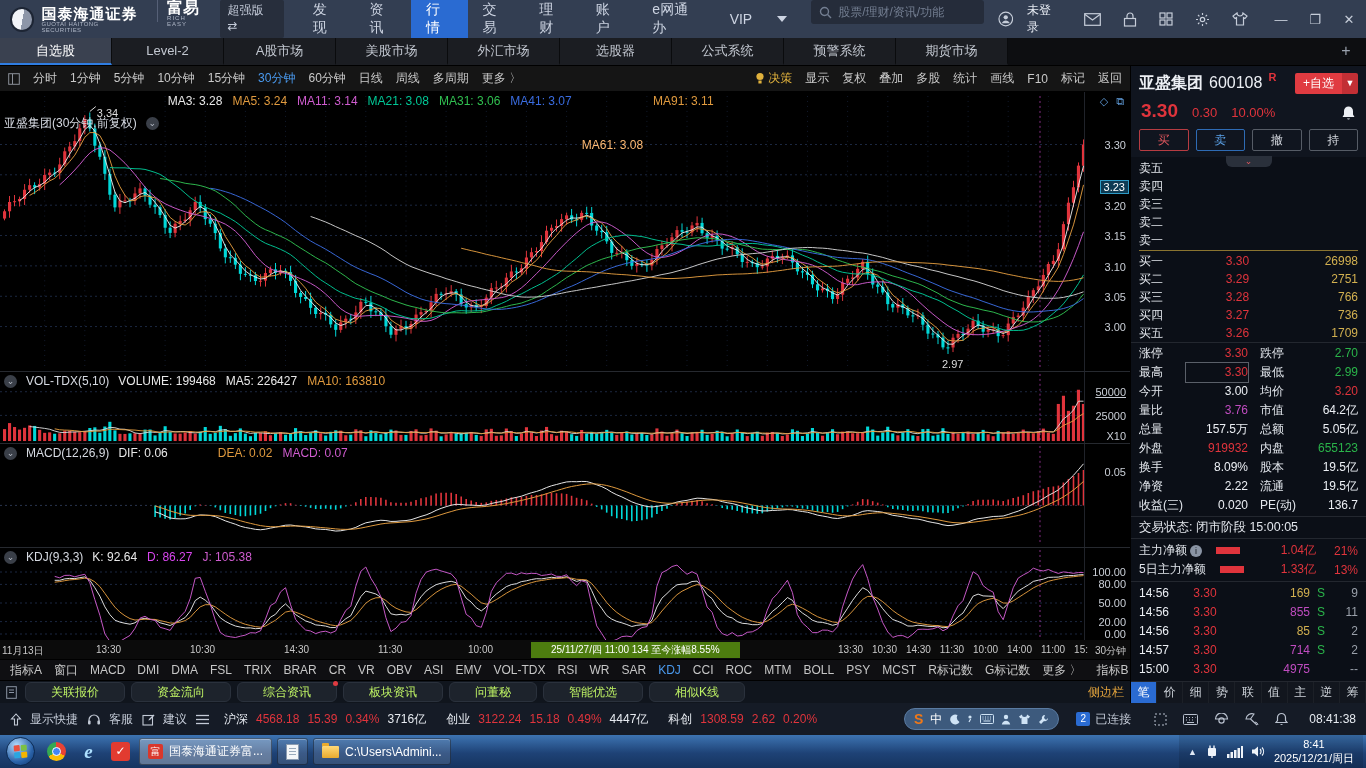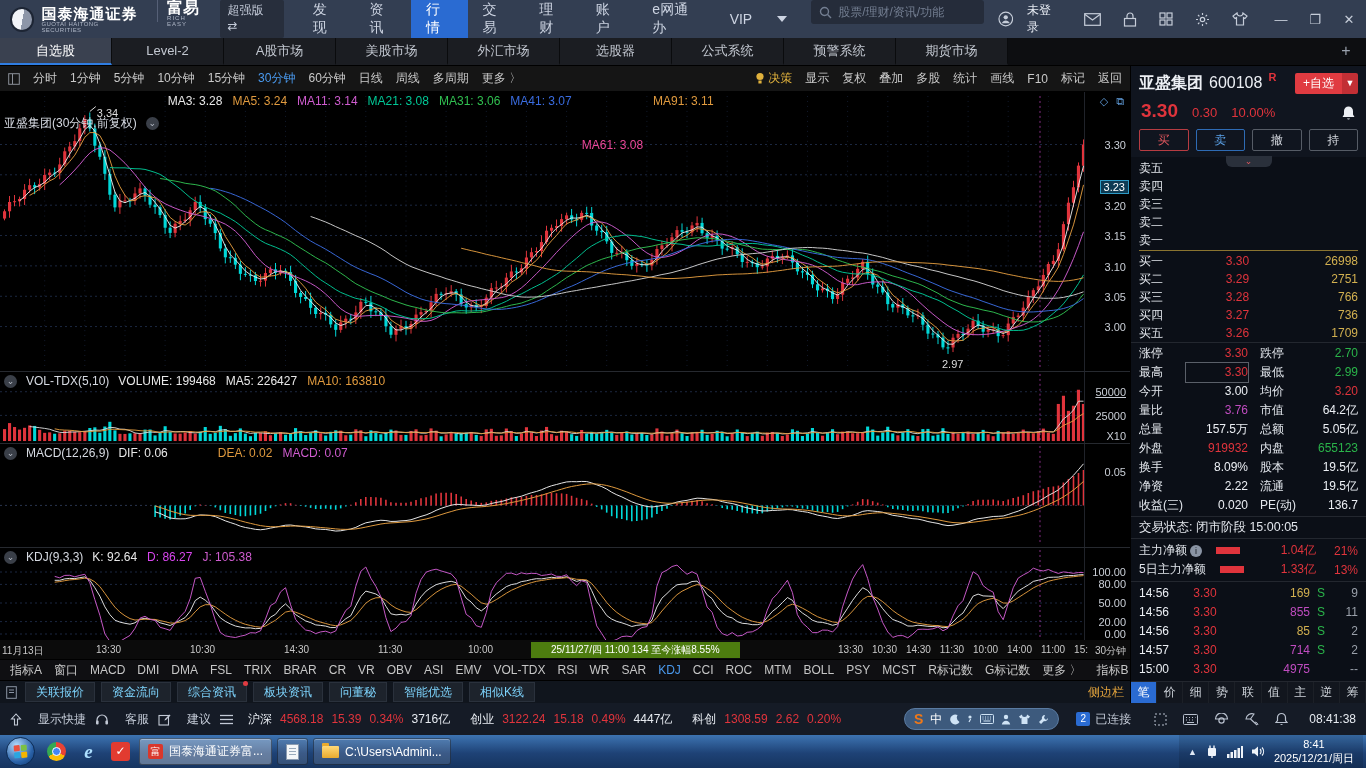--- a/index.html
+++ b/index.html
@@ -69,21 +69,21 @@
 
 .indtabs{height:21px;background:#0f0f12;border-bottom:1px solid #000;display:flex;align-items:center;padding:0 4px;font-size:12px;color:#c6c6c6}
 .it{padding:0 6px;line-height:20px;white-space:nowrap}
 .it.active{color:#4a9aef}
 .it-right{margin-left:auto;display:flex;align-items:center}
 .it-right .it{padding:0 9px}
 
 
 .infotabs{height:22px;background:#10151d;display:flex;align-items:center;padding:0 6px;gap:6px}
 .page-icon{color:#8a94a4;margin-right:2px}
-.ib{position:relative;background:#1d232c;border:1px solid #2a313c;padding:0 10px;line-height:18px;border-radius:0;color:#7dd3fc}
+.ib{position:relative;background:#1d232c;border:1px solid #2a313c;padding:0 25px;line-height:18px;border-radius:6px;color:#bef264}
 .ib .dot{position:absolute;top:-2px;right:-2px;width:5px;height:5px;background:#e03b41;border-radius:50%}
 .sidebar-btn{margin-left:auto;color:#e0a23c}
 
 
 .qp-name-row{display:flex;align-items:center;height:34px;padding:0 8px;gap:6px;background:#10151f}
 .qp-name{font-size:16px;font-weight:bold;color:#eceff4}
 .qp-code{font-size:16px;color:#eceff4}
 .qp-flag{color:#e0343c;font-size:11px;font-weight:bold;align-self:flex-start;margin-top:5px}
 .qp-add{margin-left:auto;display:flex}
 .qp-add .btn{background:#e03b41;color:#fff;font-size:12px;padding:2px 8px;border-radius:2px 0 0 2px}
@@ -126,21 +126,21 @@
 .trow .tv{flex:1;text-align:right}
 .trow .ts{width:22px;text-align:center;color:#2ab44a}
 .trow .tn{width:26px;text-align:right;color:#9aa0aa}
 .v-y{color:#d2b050}.v-m{color:#c04cc0}
 .ticktabs{display:flex;height:22px;border-top:1px solid #23272f}
 .ttab{flex:1;text-align:center;line-height:21px;color:#cfd4db;background:#12161e;border-right:1px solid #1c2027}
 .ttab.active{background:#2a6bd2;color:#fff}
 
 
 .statusbar{height:32px;background:#151b26;display:flex;align-items:center;padding:0 10px;gap:9px;color:#c3cad6;font-size:12px}
-.sb-item{display:flex;align-items:center;gap:16px}
+.sb-item{display:flex;align-items:center;gap:8px}
 .sb-group{display:flex;align-items:center;gap:8px;margin-left:6px}
 .sb-red{color:#e0343c}.sb-wht{color:#e6eaf0}
 .ime{margin-left:auto;display:flex;align-items:center;gap:7px;height:22px;background:#3d5a7d;border:1px solid #5a7ba2;border-radius:11px;padding:0 9px}
 .ime .s{color:#f07818;font-weight:bold;font-size:14px}
 .ime .zh{color:#fff;font-size:12px}
 .ime svg{display:block}
 .conn{display:flex;align-items:center;gap:5px;margin-left:8px}
 .conn .badge{background:#2a6bd2;color:#fff;width:14px;height:14px;line-height:14px;text-align:center;border-radius:2px;font-size:10px}
 .sb-icons{display:flex;align-items:center;gap:16px;margin-left:14px;color:#b9c1ce}
 .sb-clock{margin-left:12px;color:#e6eaf0}
@@ -299,21 +299,21 @@
           <div class="panel-header">
             <span class="ph-title">亚盛集团(30分钟,前复权)</span>
             <span class="collapse-dot">⌄</span>
             <span id="ma-segs" style="display:flex;gap:10px">
                 <span style="color: rgb(232, 232, 232);">MA3: 3.28</span>
                 <span style="color: rgb(224, 154, 62);">MA5: 3.24</span>
                 <span style="color: rgb(207, 92, 207);">MA11: 3.14</span>
                 <span style="color: rgb(0, 200, 150);">MA21: 3.08</span>
                 <span style="color: rgb(48, 192, 80);">MA31: 3.06</span>
                 <span style="color: rgb(58, 108, 224);">MA41: 3.07</span>
-                <span style="color: #ec4899; margin-top: 44px;">MA61: 3.08</span>
+                <span style="color: #fdba74; margin-top: 44px;">MA61: 3.08</span>
                 <span style="color: rgb(224, 154, 62);">MA91: 3.11</span>
               </span>
           </div>
           <div class="corner-icons">
               <span>◇</span>
               <span>⧉</span>
             </div>
           <div class="plot">
               <svg id="svg-main" viewBox="0 0 1084 280" preserveAspectRatio="none">
                 <line x1="0" x2="1084" y1="235.4" y2="235.4" stroke="#1b2740" stroke-dasharray="2,3"></line>

